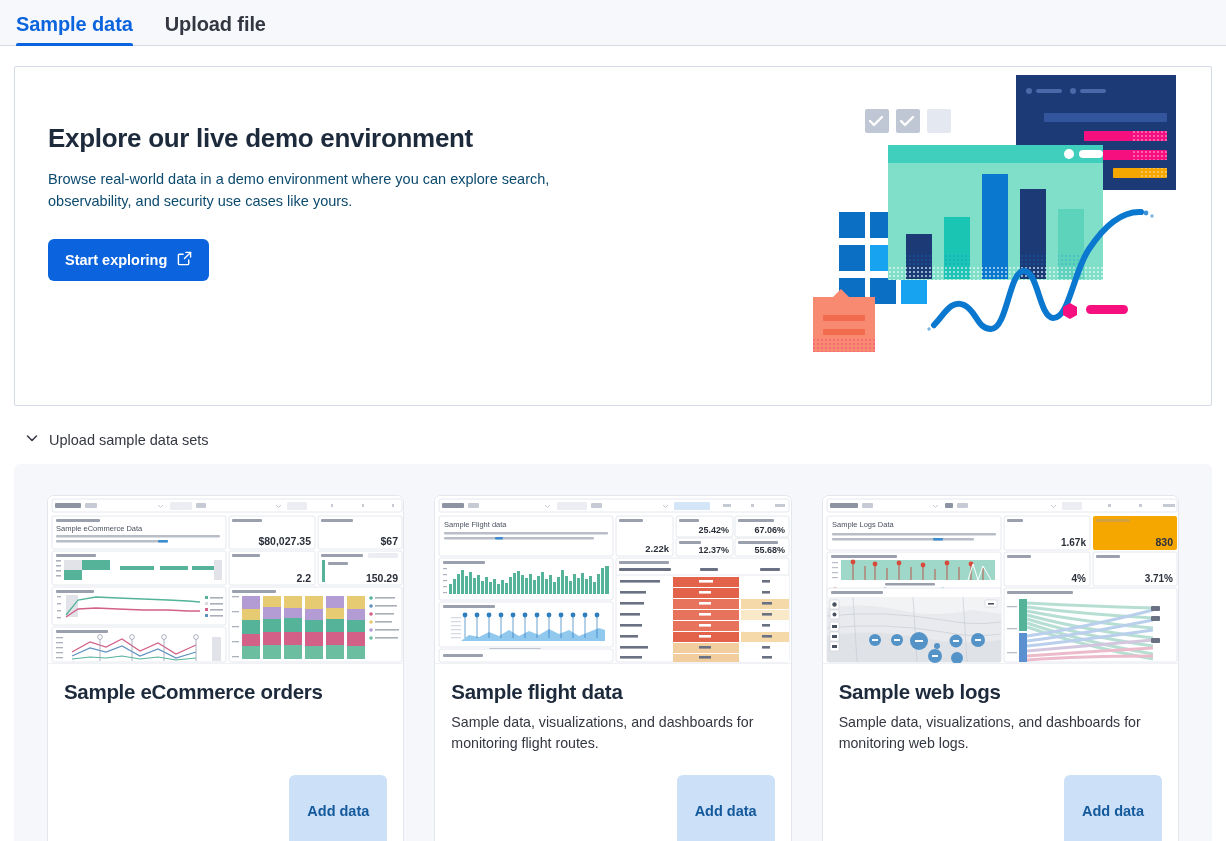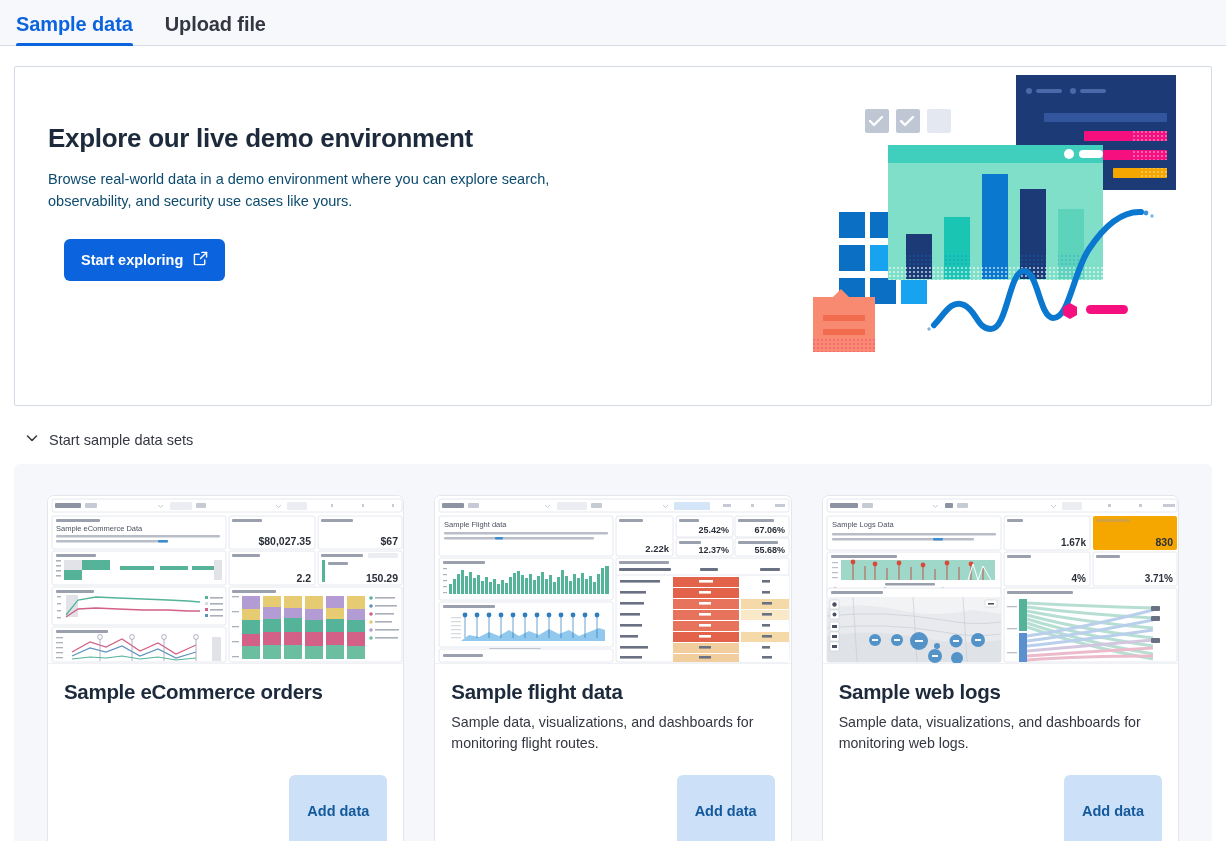--- a/index.html
+++ b/index.html
@@ -81,21 +81,20 @@
     gap: 10px;
     background: #0B64DD;
     color: #FFFFFF;
     font-size: 14.5px;
     font-weight: 700;
     border: none;
     border-radius: 6px;
     padding: 12px 17px;
     cursor: pointer;
     font-family: inherit;
-    margin-left: 16px;
   }
   .ext-icon { display: block; }
 
   
   .illus {
     position: absolute;
     right: 20px;
     top: 0;
     width: 390px;
     height: 340px;
@@ -305,21 +304,21 @@
       </svg>
     </div>
   </section>
 
   <div class="collapse-row">
     <span>
       <svg width="16" height="16" viewBox="0 0 16 16" fill="none">
         <path d="M3.5 6l4.5 4.5L12.5 6" stroke="#343741" stroke-width="1.5" stroke-linecap="round" stroke-linejoin="round"></path>
       </svg>
     </span>
-    <span class="collapse-label">Start sample data sets</span>
+    <span class="collapse-label">Upload sample data sets</span>
   </div>
 
   <div class="panel">
 
     <div class="card">
       <div class="thumb">
         <svg width="358" height="168" viewBox="0 0 358 168">
           <rect width="358" height="168" fill="#FFFFFF"></rect>
 
           <rect x="4" y="3" width="350" height="13" rx="2" fill="#FFFFFF" stroke="#E6E8EE"></rect>

